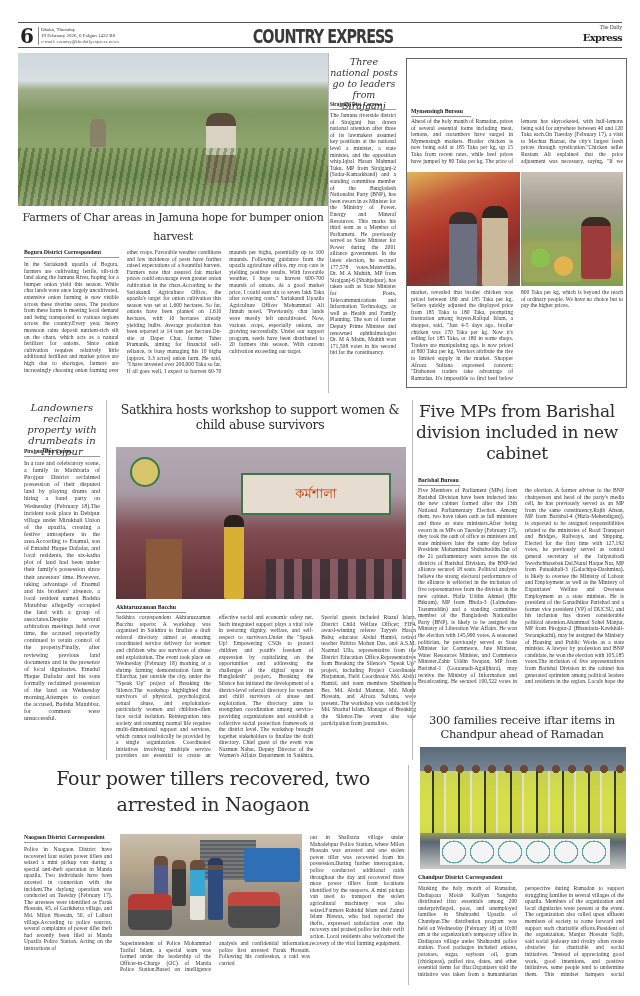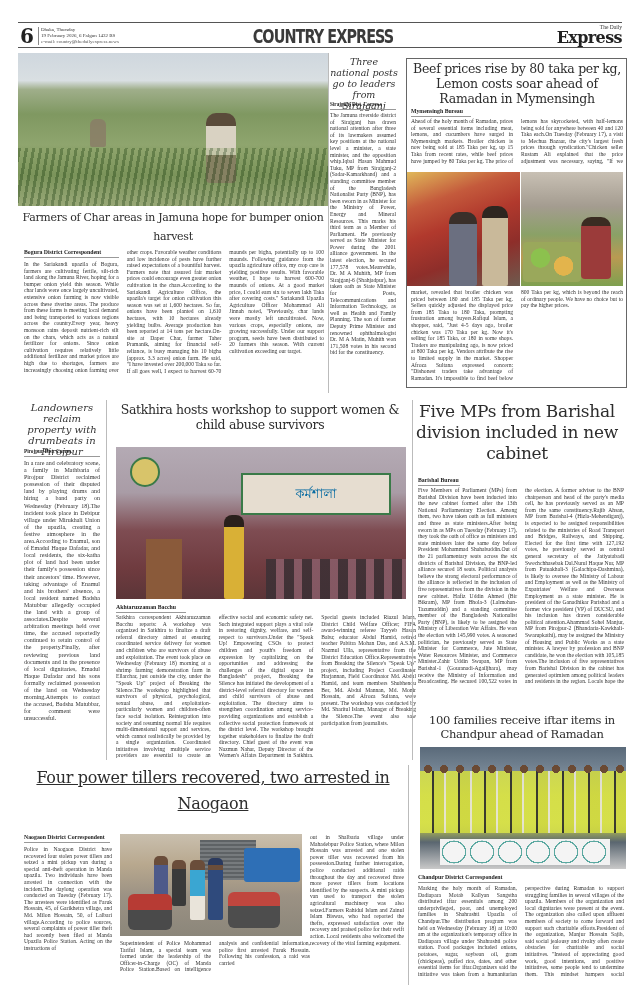--- a/index.html
+++ b/index.html
@@ -22,42 +22,41 @@
   <span class="abs" style="left:2px;top:1px;font-family:'DejaVu Serif',serif;font-weight:bold;font-size:20px;color:#222;">6</span>
   <div class="abs" style="left:20px;top:4px;width:0.6px;height:18px;background:#888;"></div>
   <div class="abs" style="left:23px;top:4px;font-family:'Liberation Serif',serif;font-size:5px;line-height:6px;color:#333;">
     <div>Dhaka, Thursday</div>
     <div>19 February 2026, 6 Falgun 1432 BS</div>
     <div style="color:#555;">e-mail: country@thedailyexpress.news</div>
   </div>
   <div class="abs" style="left:180px;top:1px;width:250px;text-align:center;font-family:'DejaVu Sans',sans-serif;font-weight:bold;font-size:20px;letter-spacing:-1.3px;transform:scaleX(0.72);transform-origin:center;color:#3a3a3a;">COUNTRY EXPRESS</div>
   <div class="abs" style="right:0;top:1px;text-align:right;">
     <div style="font-family:'Liberation Serif',serif;font-size:5.5px;color:#333;line-height:6px;">The Daily</div>
-    <div style="font-family:'DejaVu Serif',serif;font-weight:bold;font-size:16px;line-height:15px;color:#222;letter-spacing:-0.6px;">Express</div>
+    <div style="font-family:'DejaVu Serif',serif;font-weight:bold;font-size:10px;line-height:15px;color:#222;letter-spacing:-0.6px;">Express</div>
   </div>
 </div>
 
 <div class="abs photo" style="left:18px;top:53px;width:310px;height:153px;background:linear-gradient(180deg,#cfd7de 0%,#d9dfe2 18%,#9fae8a 24%,#7f9861 40%,#8fa56e 60%,#6f8a52 80%,#9aa87c 100%);">
   <div class="abs" style="left:188px;top:60px;width:30px;height:70px;background:linear-gradient(180deg,#5a4b3a 0 18%,#d9d2c2 18% 60%,#7e6f5c 60% 100%);border-radius:10px 10px 4px 4px;"></div>
   <div class="abs" style="left:0;top:95px;width:310px;height:58px;background:repeating-linear-gradient(100deg,rgba(60,90,40,0.45) 0 3px,rgba(150,170,110,0.3) 3px 7px);"></div>
   <div class="abs" style="left:72px;top:66px;width:16px;height:28px;background:#8a7a66;border-radius:6px 6px 2px 2px;opacity:0.8;"></div>
 </div>
 <div class="abs head" style="left:18px;top:208px;width:310px;font-size:11px;line-height:19px;">Farmers of Char areas in Jamuna hope for bumper onion harvest</div>
 <div class="abs" style="left:24px;top:249px;width:300px;height:126px;">
   <div class="byline" style="width:95px;">Bogura District Correspondent</div>
   <div class="txt cols3" style="position:absolute;left:0;top:0;width:300px;height:126px;padding-top:0;column-fill:auto;text-indent:0;"><div style="height: 12px;"></div>In the Sariakandi upazila of Bogura, farmers are cultivating fertile, silt-rich land along the Jamuna River, hoping for a bumper onion yield this season. While char lands were once largely uncultivated, extensive onion farming is now visible across these riverine areas. The produce from these farms is meeting local demand and being transported to various regions across the country.Every year, heavy monsoon rains deposit nutrient-rich silt on the chars, which acts as a natural fertilizer for onions. Since onion cultivation requires relatively little additional fertilizer and market prices are high due to shortages, farmers are increasingly choosing onion farming over other crops. Favorable weather conditions and low incidence of pests have further raised expectations of a bountiful harvest. Farmers note that assured fair market prices could encourage even greater onion cultivation in the chars.According to the Sariakandi Agriculture Office, the upazila's target for onion cultivation this season was set at 1,600 hectares. So far, onions have been planted on 1,610 hectares, with 10 hectares already yielding bulbs. Average production has been reported at 14 tons per hectare.On-site at Daper Char, farmer Taher Pramanik, aiming for financial self-reliance, is busy managing his 10 bigha (approx. 3.3 acres) onion farm. He said, "I have invested over 200,000 Taka so far. If all goes well, I expect to harvest 60-70 maunds per bigha, potentially up to 100 maunds. Following guidance from the upazila agriculture office, my crop care is yielding positive results. With favorable weather, I hope to harvest 600-700 maunds of onions. At a good market price, I could earn six to seven lakh Taka after covering costs." Sariakandi Upazila Agriculture Officer Mohammad Ali Jinnah noted, "Previously, char lands were mostly left uncultivated. Now, various crops, especially onions, are growing successfully. Under our support program, seeds have been distributed to 20 farmers this season. With current cultivation exceeding our target.</div>
 </div>
 
 <div class="rule-v" style="left:328px;top:53px;height:340px;"></div>
 <div class="abs ital" style="left:330px;top:56px;width:68px;font-size:9.5px;line-height:11px;">Three national posts go to leaders from Sirajganj</div>
 <div class="abs byline" style="left:330px;top:101px;width:66px;font-size:5.2px;">Sirajganj Dist. Corres.s</div>
 <div class="abs txt" style="left:330px;top:112px;width:66px;height:276px;">The Jamuna riverside district of Sirajganj has drawn national attention after three of its lawmakers assumed key positions at the national level a minister, a state minister, and the opposition whip.Iqbal Hasan Mahmud Tuku, MP from Sirajganj-2 (Sadar-Kamarkhand) and a standing committee member of the Bangladesh Nationalist Party (BNP), has been sworn in as Minister for the Ministry of Power, Energy and Mineral Resources. This marks his third term as a Member of Parliament. He previously served as State Minister for Power during the 2001 alliance government. In the latest election, he secured 177,578 votes.Meanwhile, Dr. M A Muhith, MP from Sirajganj-6 (Shahjadpur), has taken oath as State Minister for Posts, Telecommunications and Information Technology, as well as Health and Family Planning. The son of former Deputy Prime Minister and renowned ophthalmologist Dr. M A Matin, Muhith won 171,508 votes in his second bid for the constituency.</div>
 
 <div class="abs" style="left:406px;top:58px;width:221px;height:330px;border:0.8px solid #666;">
-  <div class="abs head" style="left:4px;top:2px;width:212px;font-size:12.5px;line-height:15px;">Beef prices rise by 80 taka per kg, Lemon costs soar ahead of Ramadan in Mymensingh</div>
   <div class="abs byline" style="left:4px;top:49px;width:60px;">Mymensingh Bureau</div>
   <div class="abs txt cols2" style="left:4px;top:59px;width:212px;height:52px;column-fill:auto;">Ahead of the holy month of Ramadan, prices of several essential items including meat, lemons, and cucumbers have surged in Mymensingh markets. Broiler chicken is now being sold at 185 Taka per kg, up 15 Taka from recent rates, while beef prices have jumped by 80 Taka per kg. The price of lemons has skyrocketed, with half-lemons being sold for anywhere between 40 and 120 Taka each.On Tuesday (February 17), a visit to Mechua Bazaar, the city's largest fresh prices through syndication."Chicken seller Rustam Ali explained that the price adjustment was necessary, saying, "If we don't charge a little extra, some people try to buy at 5-7 Taka less. That's why we set it at 180 Taka." Another vendor, Manik Mia, added, "It's not just broiler chicken. Prices of deshi and Sonali chicken have also gone up-300 Taka per kg deshi chicken is now 600 Taka, and Sonali chicken has risen from 270 to 320 Taka. Many birds died in the winter, so prices have increased."Beef, which sold for 730 Taka per kg a few days</div>
   <div class="abs photo" style="left:0;top:113px;width:113px;height:114px;background:linear-gradient(160deg,#e0b85a 0%,#c45a3c 25%,#b1392d 45%,#8e2e2a 70%,#6e5b4f 100%);">
     <div class="abs" style="left:42px;top:40px;width:28px;height:74px;background:linear-gradient(180deg,#3a2f2a 0 16%,#6b6f80 16% 100%);border-radius:10px 10px 2px 2px;"></div>
     <div class="abs" style="left:75px;top:34px;width:26px;height:80px;background:linear-gradient(180deg,#2e2620 0 15%,#c9b99a 15% 100%);border-radius:10px 10px 2px 2px;"></div>
   </div>
   <div class="abs photo" style="left:114px;top:113px;width:102px;height:114px;background:linear-gradient(180deg,#c8c0b4 0%,#a49c90 30%,#8aa166 55%,#b99a52 75%,#7ea050 100%);">
     <div class="abs" style="left:60px;top:45px;width:30px;height:62px;background:linear-gradient(180deg,#3a2c22 0 15%,#9b3b3a 15% 100%);border-radius:10px 10px 4px 4px;"></div>
     <div class="abs" style="left:2px;top:70px;width:58px;height:40px;background:radial-gradient(circle at 30% 40%,#8cc14e 0 20%,transparent 21%),radial-gradient(circle at 70% 60%,#e3b44c 0 20%,transparent 21%),#9aa85b;border-radius:4px;"></div>
   </div>
@@ -65,46 +64,46 @@
 </div>
 
 <div class="abs ital" style="left:20px;top:402px;width:84px;font-size:10px;line-height:11px;">Landowners reclaim property with drumbeats in Pirojpur</div>
 <div class="abs byline" style="left:24px;top:448px;width:76px;font-size:5.2px;">Pirojpur Dist. Corres.</div>
 <div class="abs txt" style="left:24px;top:460px;width:76px;height:300px;line-height:7.1px;font-size:6px;">In a rare and celebratory scene, a family in Mathbaria of Pirojpur District reclaimed possession of their disputed land by playing drums and hiring a band party on Wednesday (February 18).The incident took place in Debipur village under Mirukhali Union of the upazila, creating a festive atmosphere in the area.According to Enamul, son of Emadul Haque Dafadar, and local residents, the six-katha plot of land had been under their family's possession since their ancestors' time. However, taking advantage of Enamul and his brothers' absence, a local resident named Badsha Matubbar allegedly occupied the land with a group of associates.Despite several arbitration meetings held over time, the accused reportedly continued to retain control of the property.Finally, after reviewing previous land documents and in the presence of local dignitaries, Emadul Haque Dafadar and his sons formally reclaimed possession of the land on Wednesday morning.Attempts to contact the accused, Badsha Matubbar, for comment were unsuccessful.</div>
 <div class="rule-v" style="left:106px;top:400px;height:360px;"></div>
 
 <div class="abs head" style="left:110px;top:403px;width:300px;font-size:12.5px;line-height:14.5px;">Satkhira hosts workshop to support women &amp; child abuse survivors</div>
 <div class="abs photo" style="left:116px;top:447px;width:290px;height:152px;background:linear-gradient(180deg,#b4aab4 0%,#a99ca6 30%,#7e4c52 55%,#6f3b3f 80%,#5b3538 100%);">
   <div class="abs" style="left:125px;top:26px;width:150px;height:42px;background:#e6ddd0;border:2px solid #3a7a48;">
-    <div style="text-align:center;font-family:'DejaVu Sans',sans-serif;font-size:13px;color:#0369a1;line-height:38px;">কর্মশালা</div>
+    <div style="text-align:center;font-family:'DejaVu Sans',sans-serif;font-size:13px;color:#c2410c;line-height:38px;">কর্মশালা</div>
   </div>
   <div class="abs" style="left:14px;top:10px;width:30px;height:30px;border-radius:50%;background:#d8c46a;border:2px solid #3a7a48;"></div>
   <div class="abs" style="left:30px;top:92px;width:36px;height:60px;background:#8a5a3a;"></div>
   <div class="abs" style="left:108px;top:68px;width:20px;height:84px;background:linear-gradient(180deg,#2a201c 0 14%,#d9b036 14% 100%);border-radius:8px 8px 2px 2px;"></div>
   <div class="abs" style="left:150px;top:112px;width:140px;height:40px;background:repeating-linear-gradient(90deg,#3b3035 0 10px,#8a5e6a 10px 18px);opacity:0.85;"></div>
 </div>
 <div class="abs byline" style="left:116px;top:604px;width:70px;">Akhtaruzzaman Bacchu</div>
 <div class="abs txt cols3" style="left:116px;top:614px;width:300px;height:146px;column-fill:auto;">Satkhira correspondent Akhtaruzzaman Bacchu reports: A workshop was organized in Satkhira to finalize a draft referral directory aimed at ensuring coordinated service delivery for women and children who are survivors of abuse and exploitation. The event took place on Wednesday (February 18) morning at a shrimp farming demonstration farm in Ellarchar, just outside the city, under the "Speak Up" project of Breaking the Silence.The workshop highlighted that survivors of physical, psychological, sexual abuse, and exploitation-particularly women and children-often face social isolation. Reintegration into society and resuming normal life requires multi-dimensional support and services, which cannot realistically be provided by a single organization. Coordinated initiatives involving multiple service providers are essential to create an effective social and economic safety net. Such integrated support plays a vital role in restoring dignity, welfare, and self-respect to survivors.Under the "Speak Up! Empowering CSOs to protect children and youth's freedom of expression by capitalizing on the opportunities and addressing the challenges of the digital space in Bangladesh" project, Breaking the Silence has initiated the development of a district-level referral directory for women and child survivors of abuse and exploitation. The directory aims to strengthen coordination among service-providing organizations and establish a collective social protection framework at the district level. The workshop brought together stakeholders to finalize the draft directory. Chief guest of the event was Nazmun Nahar, Deputy Director of the Women's Affairs Department in Satkhira. Special guests included Riazul Islam, District Child Welfare Officer; FIFA award-winning referee Tayyeb Hasan Babu; educator Abdul Hamid, retired teacher Pabitra Mohan Das, and A.S.M. Nazmul Ulla, representative from the District Education Office.Representatives from Breaking the Silence's "Speak Up" project, including Project Coordinator Harjannan, Field Coordinator Md. Abdul Hamid, and team members Shubhendu Ber, Md. Abdul Mannan, Md. Monir Hossain, and Afroza Sultana, were present. The workshop was conducted by Md. Sharitul Islam, Manager of Breaking the Silence.The event also saw participation from journalists.</div>
 
 <div class="rule-v" style="left:412px;top:400px;height:360px;"></div>
 <div class="abs head" style="left:406px;top:401px;width:222px;font-size:17px;line-height:21px;">Five MPs from Barishal division included in new cabinet</div>
 <div class="abs byline" style="left:418px;top:477px;width:42px;">Barishal Bureau</div>
 <div class="abs txt cols2" style="left:418px;top:487px;width:206px;height:198px;column-fill:auto;">Five Members of Parliament (MPs) from Barishal Division have been inducted into the new cabinet formed after the 13th National Parliamentary Election. Among them, two have taken oath as full ministers and three as state ministers.After being sworn in as MPs on Tuesday (February 17), they took the oath of office as ministers and state ministers later the same day before President Mohammad Shahabuddin.Out of the 21 parliamentary seats across the six districts of Barishal Division, the BNP-led alliance secured 18 seats. Political analysts believe the strong electoral performance of the alliance is reflected in the inclusion of five representatives from the division in the new cabinet. Hafiz Uddin Ahmed (Bir Bikram), MP from Bhola-3 (Lalmohan-Tazumuddin) and a standing committee member of the Bangladesh Nationalist Party (BNP), is likely to be assigned the Ministry of Liberation War Affairs. He won the election with 145,990 votes. A seasoned politician, he previously served as State Minister for Commerce, Jute Minister, Water Resources Minister, and Commerce Minister.Zahir Uddin Swapan, MP from Barishal-1 (Gouranadi-Agailjhara), may receive the Ministry of Information and Broadcasting. He secured 100,522 votes in the election. A former adviser to the BNP chairperson and head of the party's media cell, he has previously served as an MP from the same constituency.Rajib Ahsan, MP from Barishal-4 (Hizla-Mehendiganj), is expected to be assigned responsibilities related to the ministries of Road Transport and Bridges, Railways, and Shipping. Elected for the first time with 127,192 votes, he previously served as central general secretary of the Jatiyatabadi Swechchhasebak Dal.Nurul Haque Nur, MP from Patuakhali-3 (Galachipa-Dashmina), is likely to oversee the Ministry of Labour and Employment as well as the Ministry of Expatriates' Welfare and Overseas Employment as a state minister. He is president of the Ganadhikar Parishad and a former vice president (VP) of DUCSU, and his inclusion has drawn considerable political attention.Ahammad Sohel Manjur, MP from Pirojpur-2 (Bhandaria-Kawkhali-Swarupkathi), may be assigned the Ministry of Housing and Public Works as a state minister. A lawyer by profession and BNP candidate, he won the election with 105,185 votes.The inclusion of five representatives from Barishal Division in the cabinet has generated optimism among political leaders and residents in the region. Locals hope the new ministers will play an active role in infrastructure development, job creation, and addressing river and coastal challenges in the division.</div>
 
-<div class="abs head" style="left:416px;top:713px;width:212px;font-size:11.5px;line-height:14px;">100 families receive iftar items in Chandpur ahead of Ramadan</div>
+<div class="abs head" style="left:416px;top:713px;width:212px;font-size:11.5px;line-height:14px;">300 families receive iftar items in Chandpur ahead of Ramadan</div>
 <div class="abs photo" style="left:420px;top:747px;width:206px;height:122px;background:linear-gradient(180deg,#5a6a7a 0%,#7a8a98 22%,#c9d23c 40%,#d5dc45 62%,#5a6670 78%,#c9c9c9 100%);">
   <div class="abs" style="left:0;top:24px;width:206px;height:62px;background:repeating-linear-gradient(90deg,#d6e04a 0 12px,#2b2b2b 12px 14px,#cfd842 14px 24px,#e8e5dc 24px 26px);opacity:0.9;"></div>
   <div class="abs" style="left:0;top:16px;width:206px;height:12px;background:radial-gradient(circle,#6b4a33 0 40%,transparent 42%) 0 0/16px 12px repeat-x;"></div>
   <div class="abs" style="left:20px;top:92px;width:170px;height:26px;background:radial-gradient(ellipse at center,#f4f4f4 0 55%,#5aa8a0 56% 62%,#f2f2f2 63%) 0 0/28px 26px repeat-x;"></div>
 </div>
 <div class="abs byline" style="left:418px;top:874px;width:94px;">Chandpur District Correspondent</div>
 <div class="abs txt cols2" style="left:418px;top:885px;width:206px;height:98px;column-fill:auto;">Marking the holy month of Ramadan, Dadiapara Motab Kallyan Sangstha distributed iftar essentials among 200 underprivileged, poor, and unemployed families in Shahrashti Upazila of Chandpur.The distribution program was held on Wednesday (February 18) at 10:00 am at the organization's temporary office in Dadiapara village under Shahrashti police station. Food packages included onions, potatoes, sugar, soybean oil, gram (chickpeas), puffed rice, dates, and other essential items for iftar.Organizers said the initiative was taken from a humanitarian perspective during Ramadan to support struggling families in several villages of the upazila. Members of the organization and local dignitaries were present at the event. The organization also called upon affluent members of society to come forward and support such charitable efforts.President of the organization, Manjur Hossain Sajib, said social jealousy and rivalry often create obstacles for charitable and social initiatives. "Instead of appreciating good work, good intentions, and positive initiatives, some people tend to undermine them. This mindset hampers social development. We need to promote awareness, mutual respect, tolerance.</div>
 
 <div class="rule-v" style="left:408px;top:765px;height:220px;"></div>
-<div class="abs head" style="left:18px;top:765px;width:390px;font-size:16px;line-height:26px;text-decoration:underline;">Four power tillers recovered, two arrested in Naogaon</div>
+<div class="abs head" style="left:18px;top:765px;width:390px;font-size:19px;line-height:26px;">Four power tillers recovered, two arrested in Naogaon</div>
 <div class="abs byline" style="left:24px;top:834px;width:86px;">Naogaon District Correspondent</div>
 <div class="abs txt" style="left:24px;top:846px;width:88px;height:124px;line-height:6.6px;">Police in Naogaon District have recovered four stolen power tillers and seized a mini pickup van during a special anti-theft operation in Manda upazila. Two individuals have been arrested in connection with the incident.The daylong operation was conducted on Tuesday (February 17). The arrestees were identified as Faruk Hossain, 45, of Garikhetra village, and Md. Milon Hossain, 50, of Lalbari village.According to police sources, several complaints of power tiller theft had recently been filed at Manda Upazila Police Station. Acting on the instructions of</div>
 <div class="abs photo" style="left:120px;top:834px;width:182px;height:102px;background:linear-gradient(180deg,#c9bfae 0%,#b8a88e 30%,#9c9284 60%,#8b867a 100%);">
   <div class="abs" style="left:80px;top:6px;width:56px;height:40px;background:repeating-linear-gradient(0deg,#777b7e 0 2px,#5e6265 2px 4px);"></div>
   <div class="abs" style="left:124px;top:14px;width:56px;height:34px;background:#2e6fb6;border-radius:3px;"></div>
   <div class="abs" style="left:34px;top:22px;width:14px;height:44px;background:linear-gradient(180deg,#6a4d3a 0 20%,#4e5a8a 20% 100%);border-radius:5px 5px 2px 2px;"></div>
   <div class="abs" style="left:52px;top:26px;width:14px;height:46px;background:linear-gradient(180deg,#6a4d3a 0 20%,#3a3a3a 20% 100%);border-radius:5px 5px 2px 2px;"></div>
   <div class="abs" style="left:70px;top:26px;width:15px;height:60px;background:linear-gradient(180deg,#6a4d3a 0 16%,#3aa6d2 16% 60%,#e9e4da 60% 100%);border-radius:5px 5px 2px 2px;"></div>
   <div class="abs" style="left:88px;top:24px;width:15px;height:62px;background:linear-gradient(180deg,#2b3a5e 0 12%,#6a4d3a 12% 20%,#2f4a7c 20% 100%);border-radius:5px 5px 2px 2px;"></div>
   <div class="abs" style="left:8px;top:60px;width:44px;height:36px;background:linear-gradient(180deg,#b73b34 0 45%,#4a4a4a 45% 100%);border-radius:6px;"></div>

